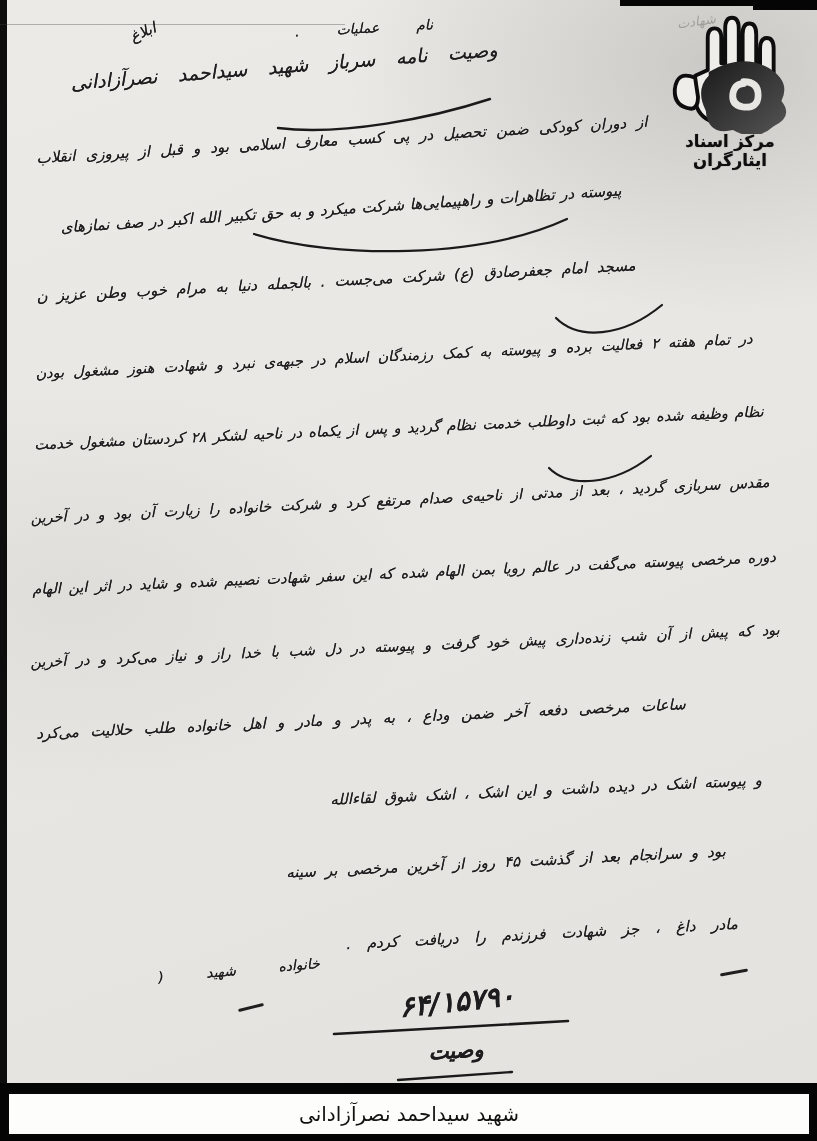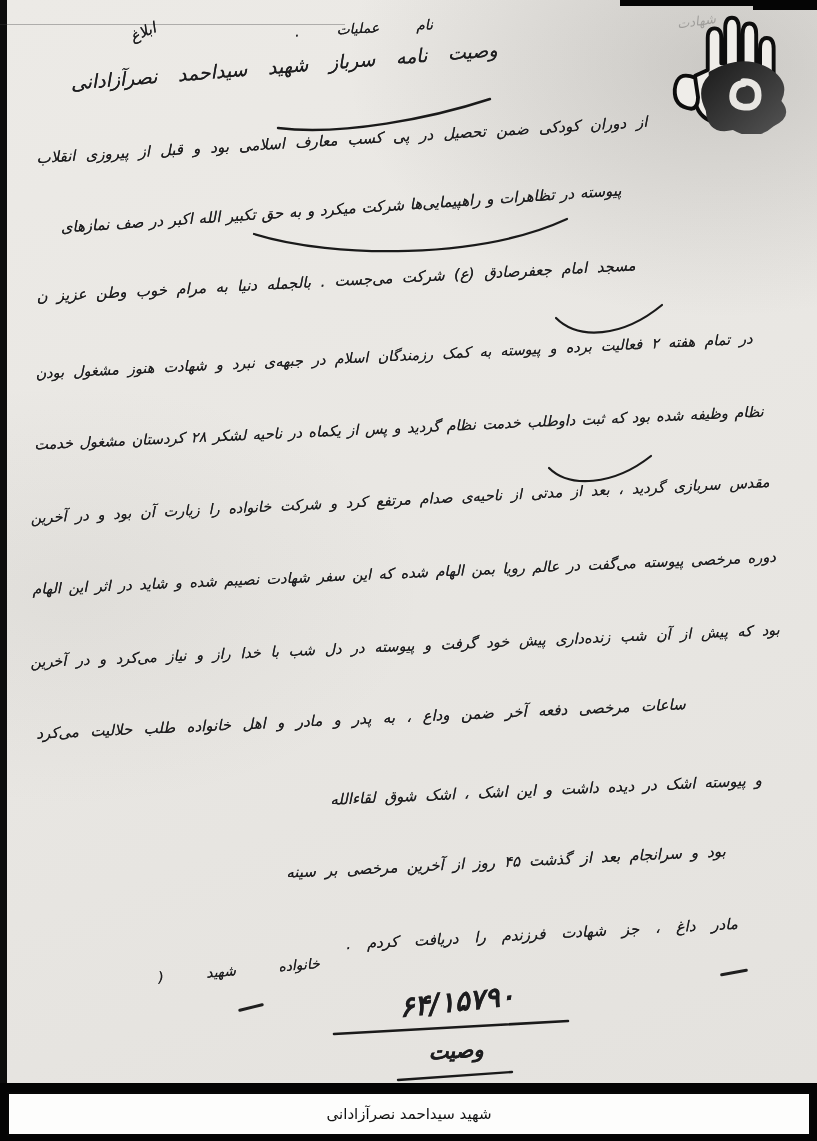--- a/index.html
+++ b/index.html
@@ -53,21 +53,21 @@
   #logo svg{position:absolute;left:8px;top:2px;}
   .logo-text{position:absolute;left:0;right:2px;top:126px;text-align:center;
              font-weight:bold;font-size:16.5px;color:#0e0e0e;direction:rtl;
              font-family:"DejaVu Sans",sans-serif;letter-spacing:-0.5px;
              text-shadow:0 0 1px rgba(0,0,0,.6);}
 
   
   #caption-band{position:absolute;left:0;right:0;bottom:0;height:58px;background:#040404;}
   #caption-bar{position:absolute;left:7px;right:6px;top:9px;bottom:5px;background:#fdfdfc;
                border:2px solid #060606;display:flex;align-items:center;justify-content:center;}
-  #caption-bar span{font-size:15px;color:#111;direction:rtl;font-family:"DejaVu Sans",sans-serif;}
+  #caption-bar span{font-size:20px;color:#111;direction:rtl;font-family:"DejaVu Sans",sans-serif;}
 </style>
 </head>
 <body>
 
 <div id="stage">
   <div id="paper"></div>
   <div class="fold-line"></div>
   <div class="top-edge"></div>
   <div class="top-edge2"></div>
 
@@ -131,20 +131,21 @@
                L83,58 L83,21 Q83,10 76,10 Q69,10 69,21 L69,57
                L65,57 L65,31 Q65,21 58,21 Q51,21 51,31 L51,64 Z" fill="#efede9" stroke="#0d0d0d" stroke-width="4" stroke-linejoin="round"></path>
 
       <path d="M38,72 Q19,64 17,84 Q16,102 34,104 Q41,103 41,92 Z" fill="#efede9" stroke="#0d0d0d" stroke-width="4" stroke-linejoin="round"></path>
 
       <path d="M52,66 Q86,46 114,62 Q137,76 127,96 Q140,112 119,122
                Q100,139 77,126 Q51,132 49,106 Q38,84 52,70 Z" fill="url(#wave)"></path>
 
       <path d="M88,76 Q103,76 103,90 Q103,104 87,102 Q75,100 77,88 Q79,78 88,78" fill="none" stroke="#e8e6e2" stroke-width="7" stroke-linecap="round"></path>
     </svg>
+    <div class="logo-text">مرکز اسناد ایثارگران</div>
   </div>
 
   <div id="caption-band">
     <div id="caption-bar">
       <span>شهید سیداحمد نصرآزادانی</span>
     </div>
   </div>
 </div>
 
 </body></html>

